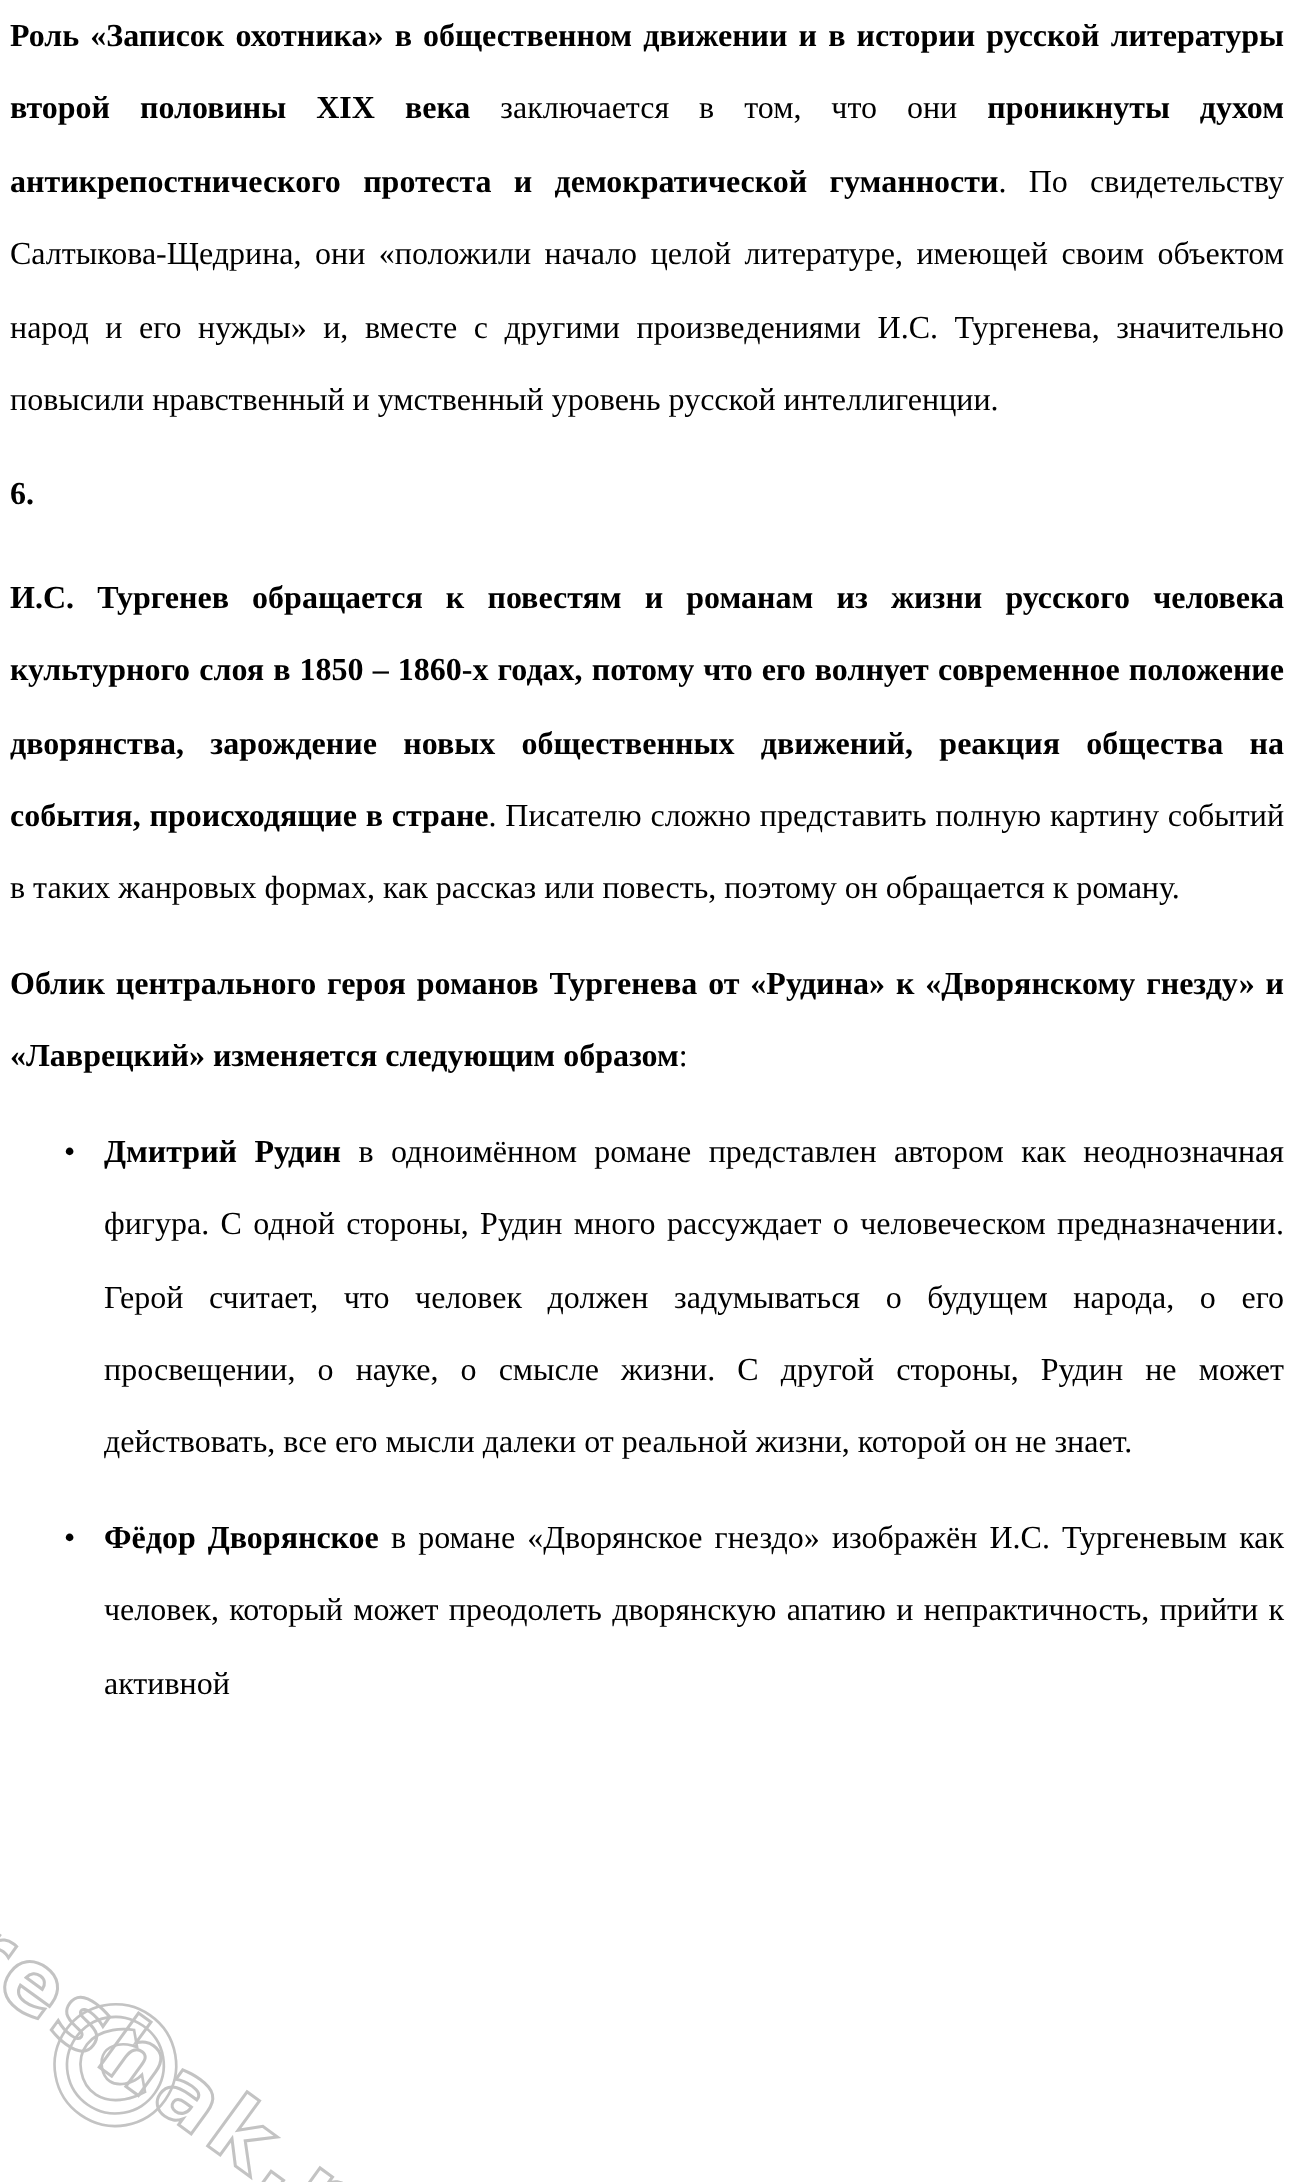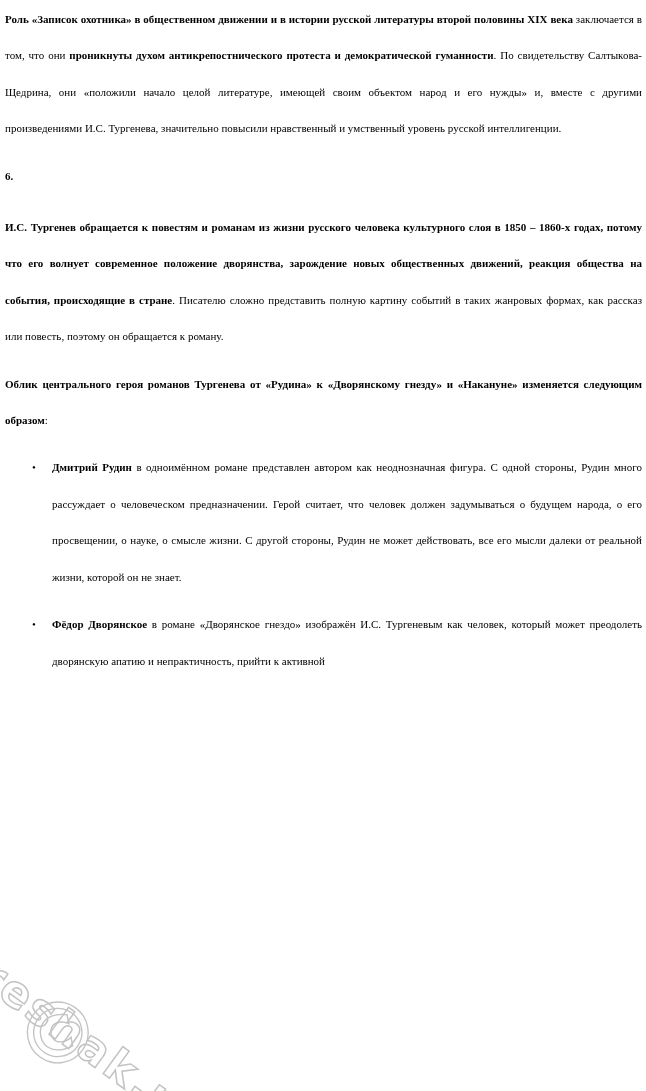--- a/index.html
+++ b/index.html
@@ -12,21 +12,21 @@
     position: relative;
     font-family: "Liberation Serif", "DejaVu Serif", serif;
     color: #000000;
   }
   .doc {
     position: relative;
     z-index: 1;
     padding: 1px 4px 0 5px;
   }
   .para, .item {
-    font-size: 11px;
+    font-size: 16px;
     line-height: 36.4px;
     color: #000000;
   }
   .para {
     text-align: justify;
     margin: 0 0 11px 0;
   }
   .para-num { margin-bottom: 15px; }
   .b { font-weight: 700; }
   .list { margin: 0; }
@@ -79,21 +79,21 @@
 <div class="wm wm-copy">©</div>
 
 <main class="doc">
 
   <p class="para"><span class="b">Роль «Записок охотника» в общественном движении и в истории русской литературы второй половины XIX века</span><span> заключается в том, что они </span><span class="b">проникнуты духом антикрепостнического протеста и демократической гуманности</span><span>. По свидетельству Салтыкова-Щедрина, они «положили начало целой литературе, имеющей своим объектом народ и его нужды» и, вместе с другими произведениями И.С. Тургенева, значительно повысили нравственный и умственный уровень русской интеллигенции.</span></p>
 
   <p class="para para-num"><span class="b">6.</span></p>
 
   <p class="para"><span class="b">И.С. Тургенев обращается к повестям и романам из жизни русского человека культурного слоя в 1850 – 1860-х годах, потому что его волнует современное положение дворянства, зарождение новых общественных движений, реакция общества на события, происходящие в стране</span><span>. Писателю сложно представить полную картину событий в таких жанровых формах, как рассказ или повесть, поэтому он обращается к роману.</span></p>
 
-  <p class="para"><span class="b">Облик центрального героя романов Тургенева от «Рудина» к «Дворянскому гнезду» и «Накануне» изменяется следующим образом</span><span>:</span></p>
+  <p class="para"><span class="b">Облик центрального героя романов Тургенева от «Рудина» к «Дворянскому гнезду» и «Лаврецкий» изменяется следующим образом</span><span>:</span></p>
 
   <div class="list">
 
     <div class="item">
       <span class="marker">•</span>
       <div class="content"><span class="b">Дмитрий Рудин</span><span> в одноимённом романе представлен автором как неоднозначная фигура. С одной стороны, Рудин много рассуждает о человеческом предназначении. Герой считает, что человек должен задумываться о будущем народа, о его просвещении, о науке, о смысле жизни. С другой стороны, Рудин не может действовать, все его мысли далеки от реальной жизни, которой он не знает.</span></div>
     </div>
 
     <div class="item">
       <span class="marker">•</span>

